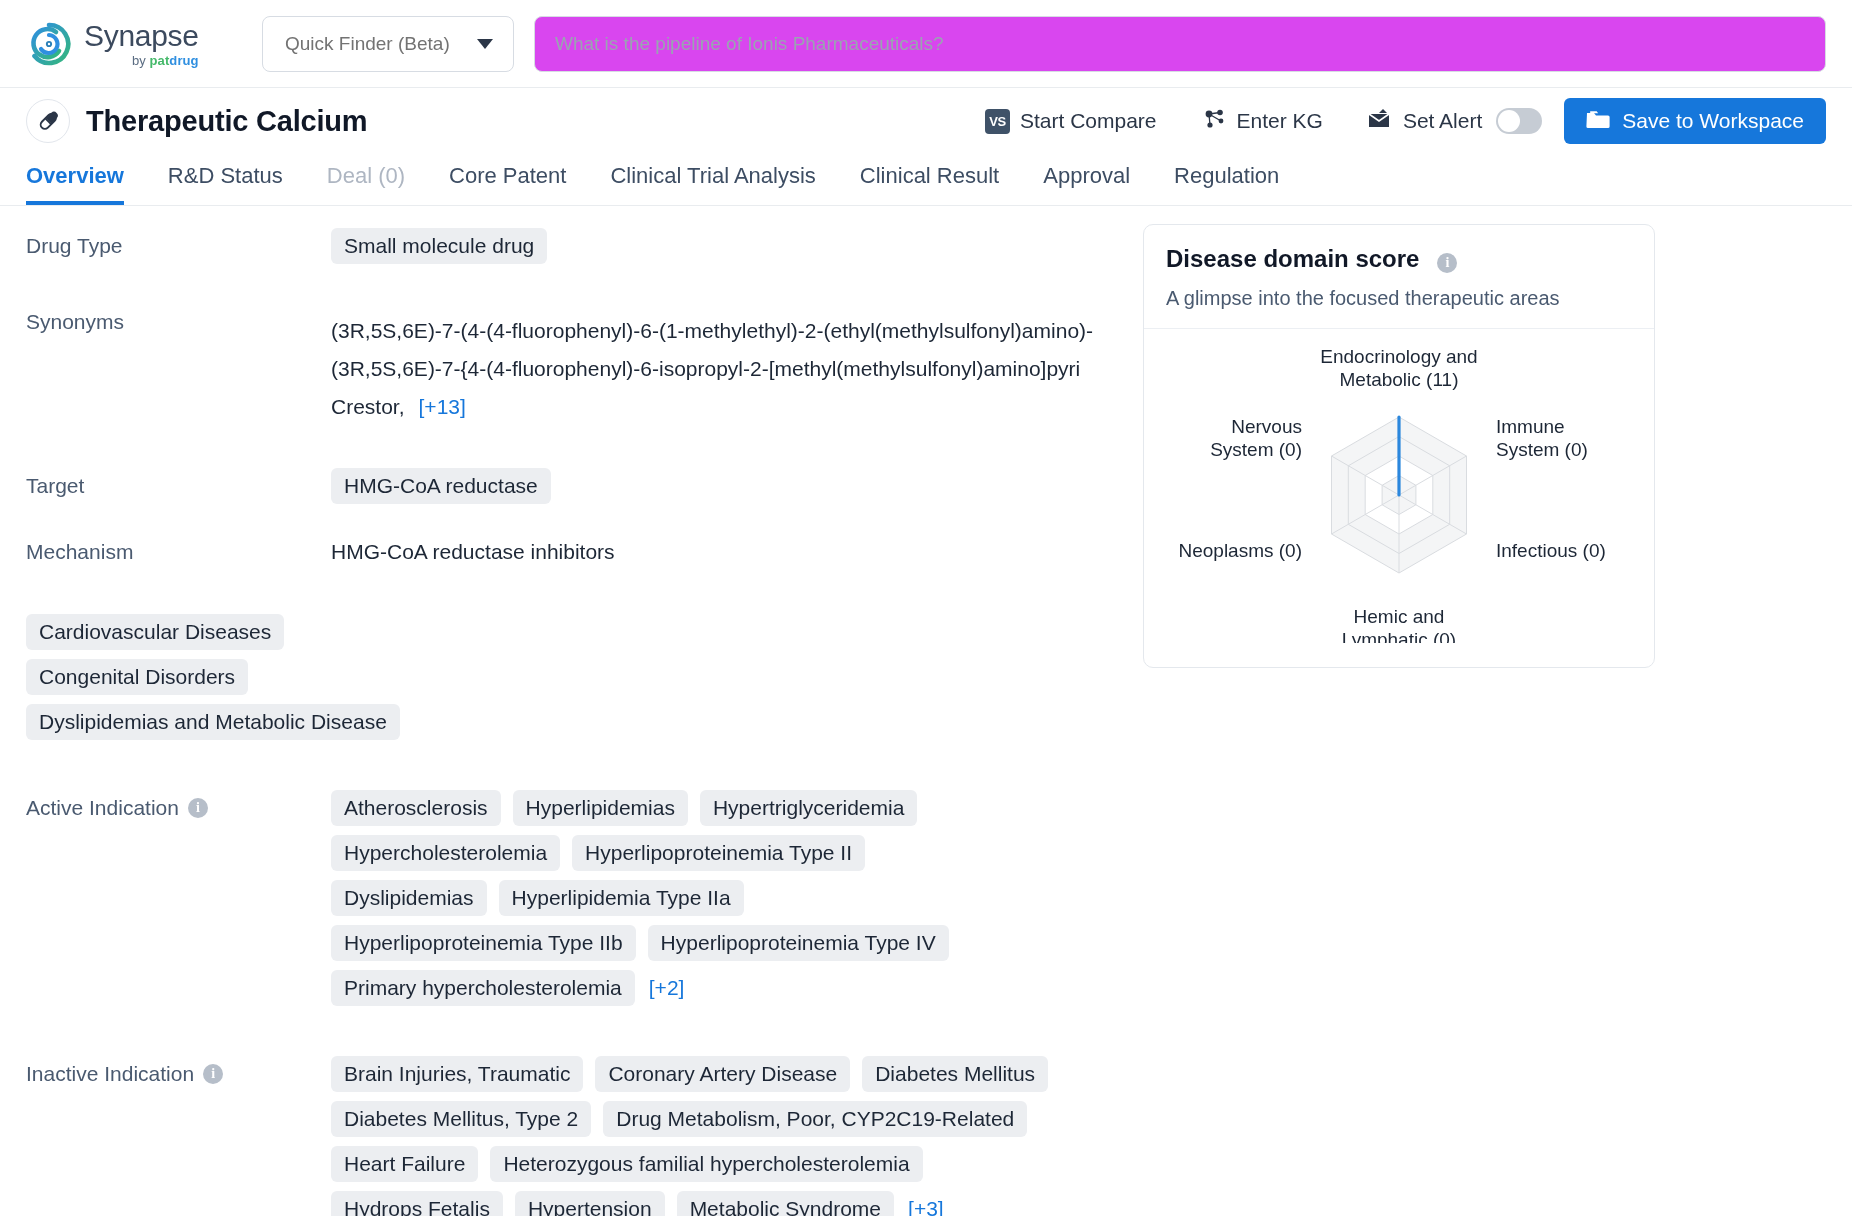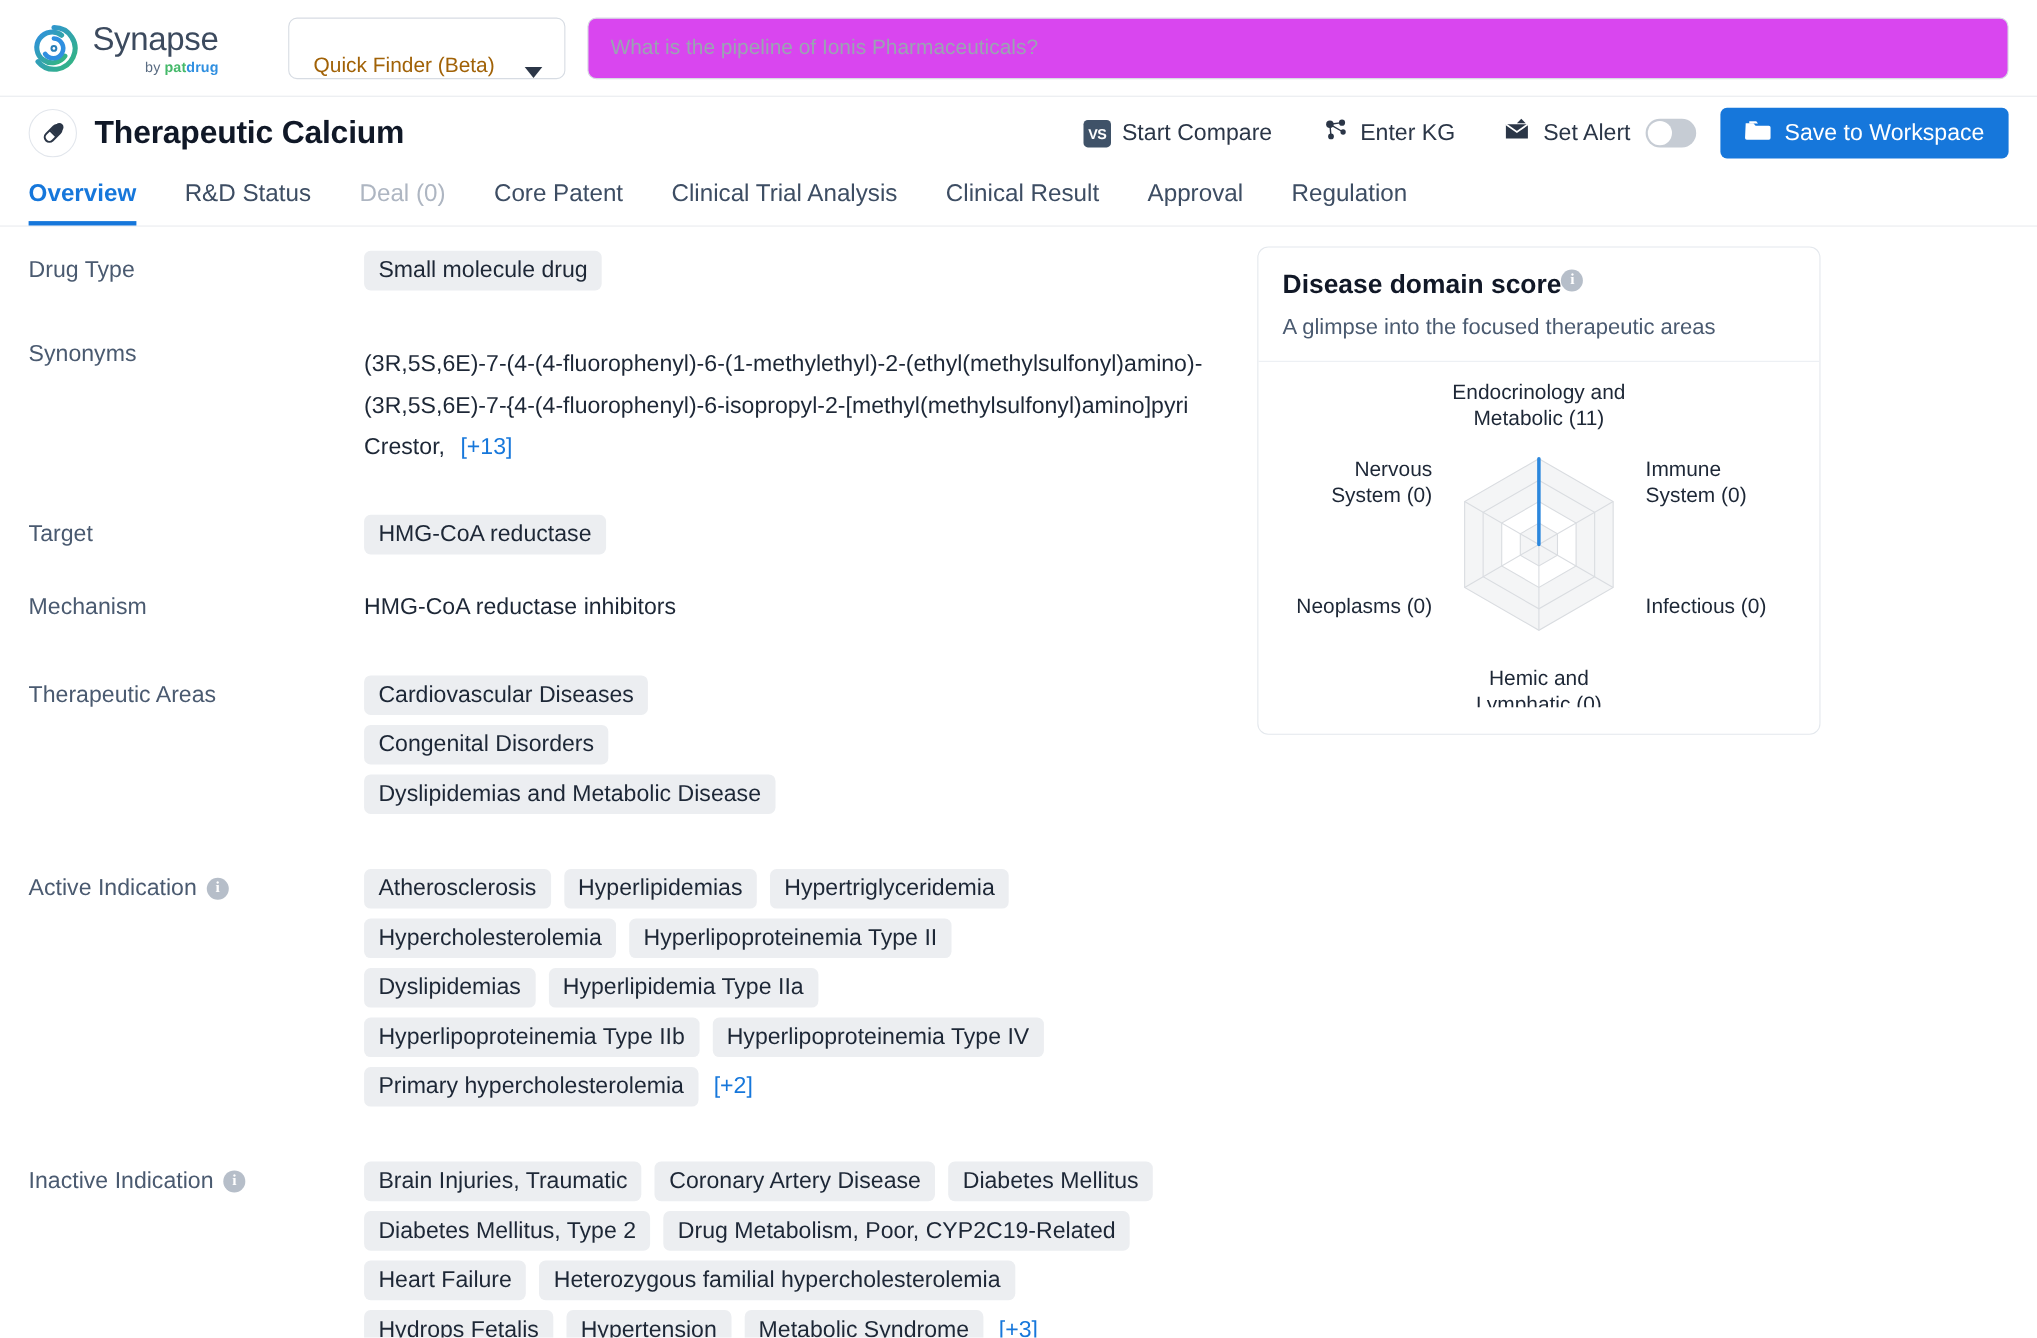--- a/index.html
+++ b/index.html
@@ -47,25 +47,25 @@
   .logo-sub .by { color: #5a6c82; }
   .logo-sub .pat { color: #45b96a; font-weight: 700; }
   .logo-sub .snap { color: #2f8fe0; font-weight: 700; }
 
   .finder-select {
     width: 252px;
     height: 56px;
     border: 1px solid #d7dce3;
     border-radius: 8px;
     display: flex;
-    align-items: flex-end;
+    align-items: center;
     justify-content: space-between;
     padding: 0 20px 0 22px;
     font-size: 19px;
-    color: #a16207;
+    color: #737373;
     background: #fff;
     cursor: pointer;
     margin-right: 20px;
   }
   .caret {
     width: 0; height: 0;
     border-left: 8px solid transparent;
     border-right: 8px solid transparent;
     border-top: 10px solid #2b3647;
     margin-left: 10px;
@@ -261,22 +261,22 @@
     background: #fff;
     width: 512px;
     padding: 0;
   }
   .score-head { padding: 20px 22px 18px 22px; border-bottom: 1px solid #eceff3; }
   .score-title {
     font-size: 24px;
     font-weight: 700;
     color: #111827;
     display: flex;
-    align-items: flex-start;
-    gap: 0;
+    align-items: flex-end;
+    gap: 18px;
   }
   .score-sub {
     font-size: 20px;
     color: #4a5a70;
     margin-top: 14px;
   }
   .radar-area { padding: 14px 0 24px 0; display: flex; justify-content: center; }
 </style>
 </head>
 <body>
@@ -418,21 +418,20 @@
     </div>
 
     <div class="field-row" style="margin-top:28px;">
       <div class="field-label">Mechanism</div>
       <div class="field-value">
         <div class="plain-text">HMG-CoA reductase inhibitors</div>
       </div>
     </div>
 
     <div class="field-row" style="margin-top:42px;">
-      <div class="field-label">Therapeutic Areas</div>
       <div class="field-value">
         <div class="chips" style="max-width:470px;">
           <span class="chip">Cardiovascular Diseases</span>
           <span class="chip">Congenital Disorders</span>
           <span class="chip">Dyslipidemias and Metabolic Disease</span>
         </div>
       </div>
     </div>
 
     <div class="field-row" style="margin-top:48px;">

